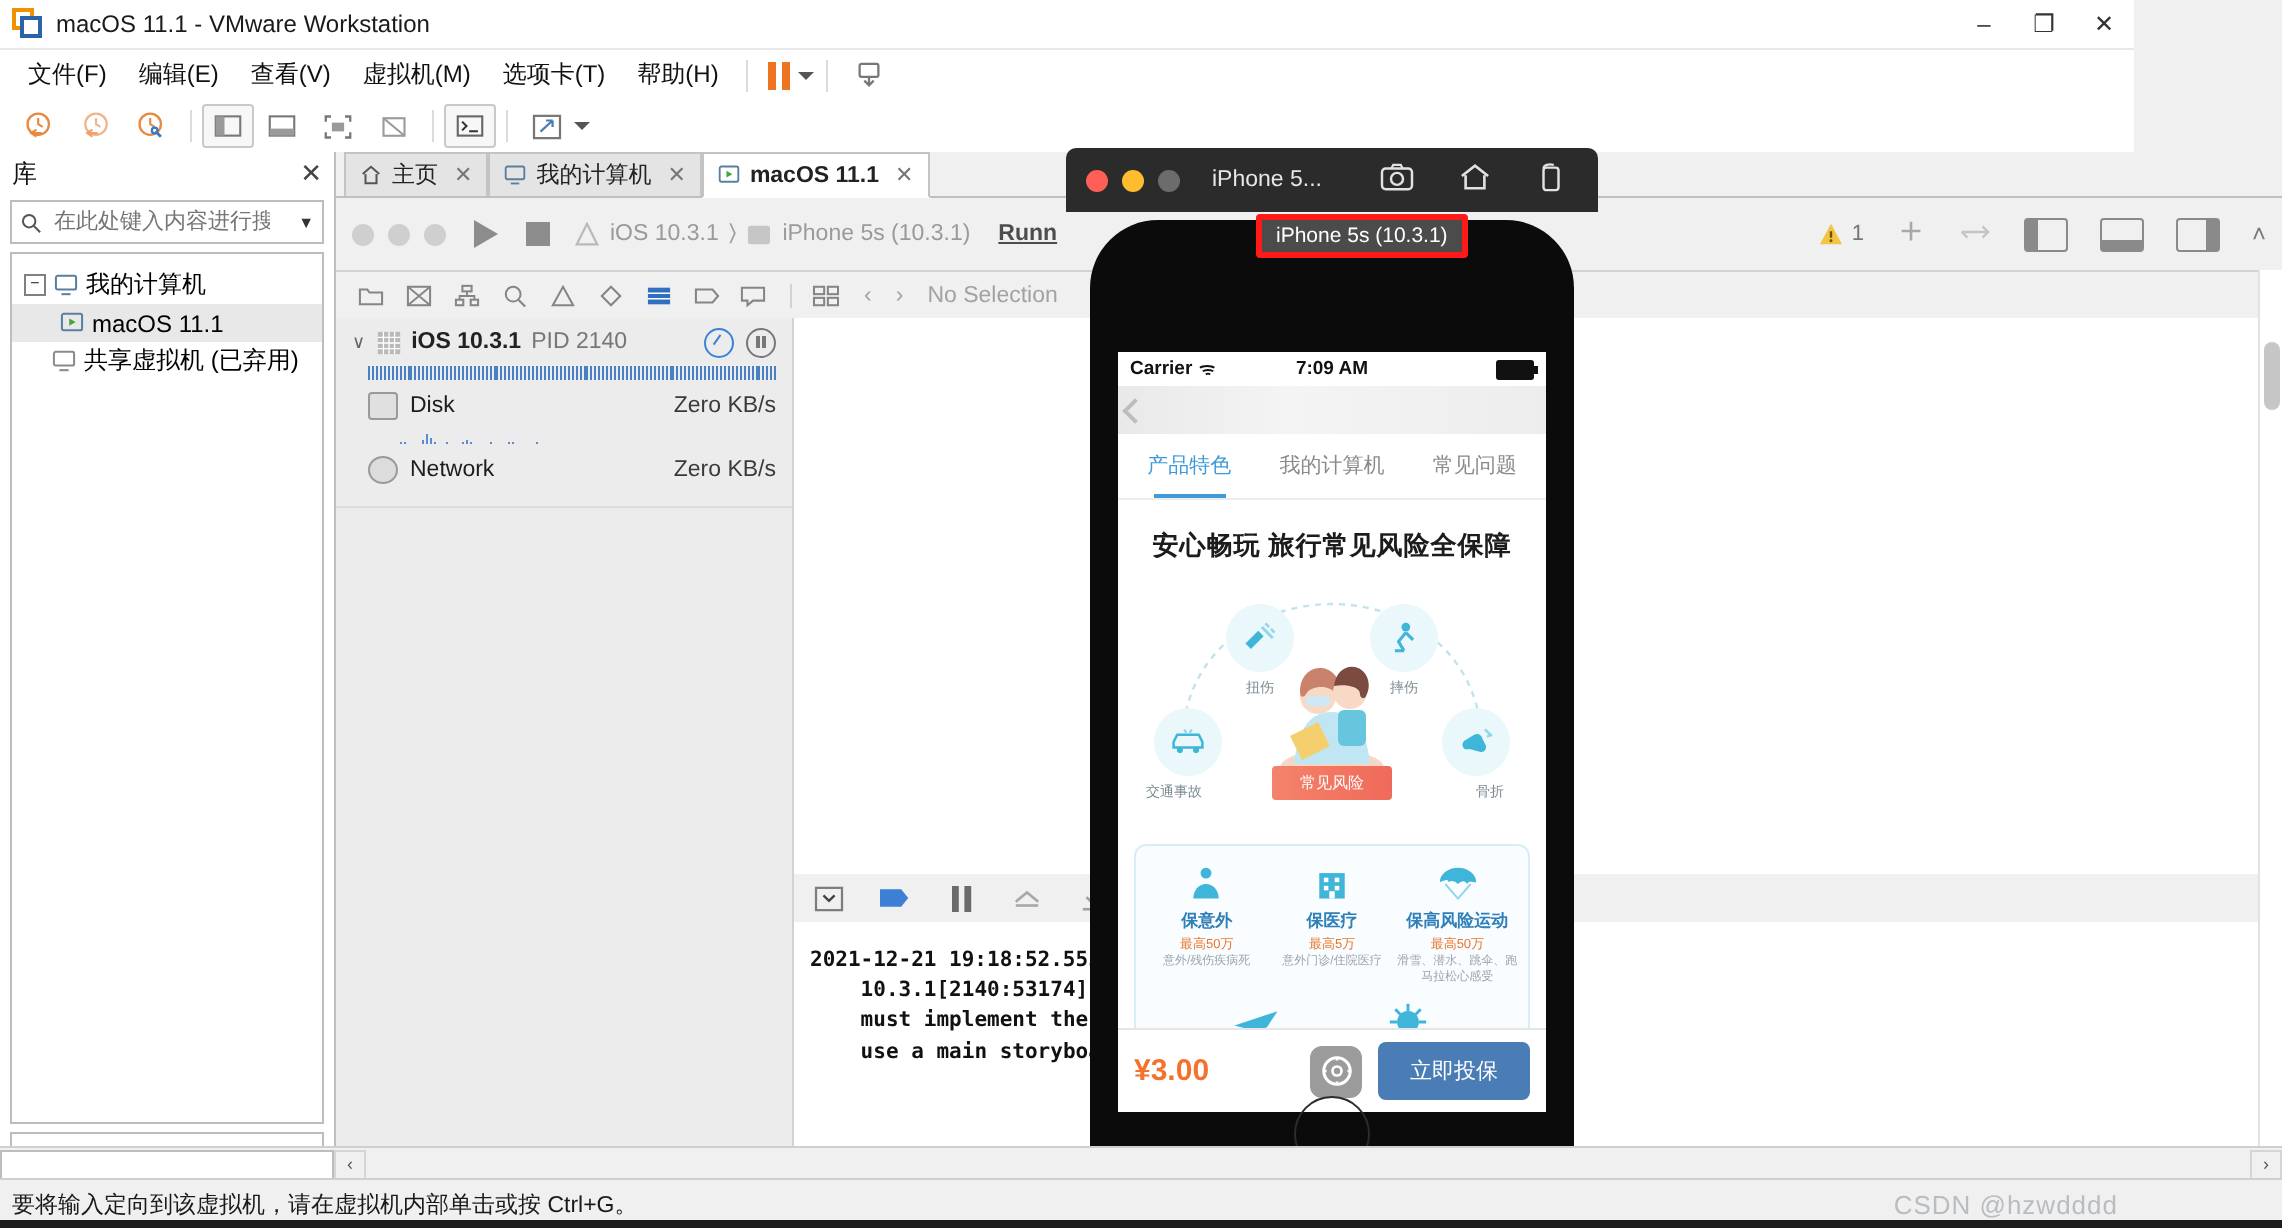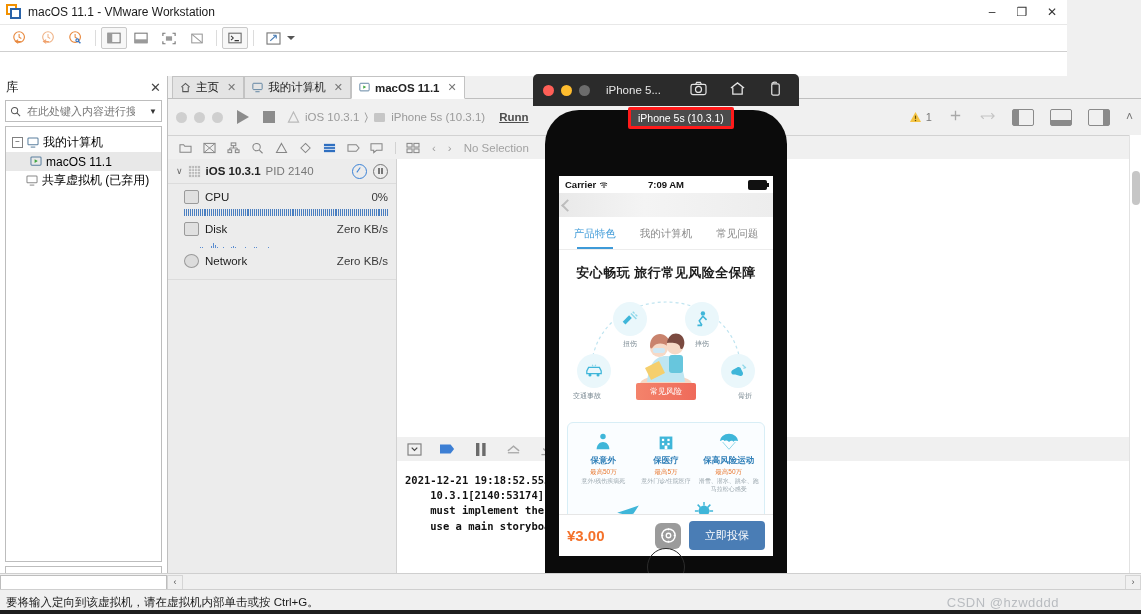--- a/index.html
+++ b/index.html
@@ -177,20 +177,43 @@
         <span class="i"></span>
       </div>
     <div class="tb-title">macOS 11.1 - VMware Workstation</div>
     <div class="tb-btns">
       <div class="tb-btn">–</div>
       <div class="tb-btn">❐</div>
       <div class="tb-btn close">✕</div>
     </div>
   </div>
 
+  <div class="menubar">
+    <div class="menu-item">文件(F)</div>
+    <div class="menu-item">编辑(E)</div>
+    <div class="menu-item">查看(V)</div>
+    <div class="menu-item">虚拟机(M)</div>
+    <div class="menu-item">选项卡(T)</div>
+    <div class="menu-item">帮助(H)</div>
+    <div class="menu-sep"></div>
+    <div class="mb-pause">
+      <span class="pause-bars">
+          <i></i>
+          <i></i>
+        </span>
+    </div>
+    <div class="caret"></div>
+    <div class="menu-sep"></div>
+    <div class="tbi">
+      <svg width="15" height="15" viewBox="0 0 16 16">
+          <rect x="3" y="2" width="10" height="7" rx="1" fill="none" stroke="#777" stroke-width="1.2"></rect>
+          <path d="M8 9v4M5.5 11L8 13.5 10.5 11" fill="none" stroke="#777" stroke-width="1.2"></path>
+        </svg>
+    </div>
+  </div>
 
   <div class="vmtoolbar">
     <div class="tbi">
       <svg width="16" height="16" viewBox="0 0 18 18">
           <circle cx="8" cy="8" r="6" fill="none" stroke="#e8893f" stroke-width="1.3"></circle>
           <path d="M8 4.5V8l2.5 1.5" stroke="#e8893f" stroke-width="1.2" fill="none"></path>
           <path d="M4 13h6M7 11l-3 2 3 2" stroke="#e8893f" stroke-width="1.2" fill="none"></path>
         </svg>
     </div>
     <div class="tbi">
@@ -432,25 +455,20 @@
               <span class="pid">PID 2140</span>
               <span class="g-right">
                 <span class="ring"></span>
                 <span class="ring2">
                     <i></i>
                     <i></i>
                   </span>
               </span>
             </div>
 
-            <div class="grow">
-              <span class="ic"></span>
-              <span class="lb">CPU</span>
-              <span class="vl">0%</span>
-            </div>
 
             <div class="spark" id="spark-mem">
                 <i style="height: 7px;"></i>
                 <i style="height: 7px;"></i>
                 <i style="height: 7px;"></i>
                 <i style="height: 7px;"></i>
                 <i style="height: 7px;"></i>
                 <i style="height: 7px;"></i>
                 <i style="height: 7px;"></i>
                 <i style="height: 7px;"></i>

